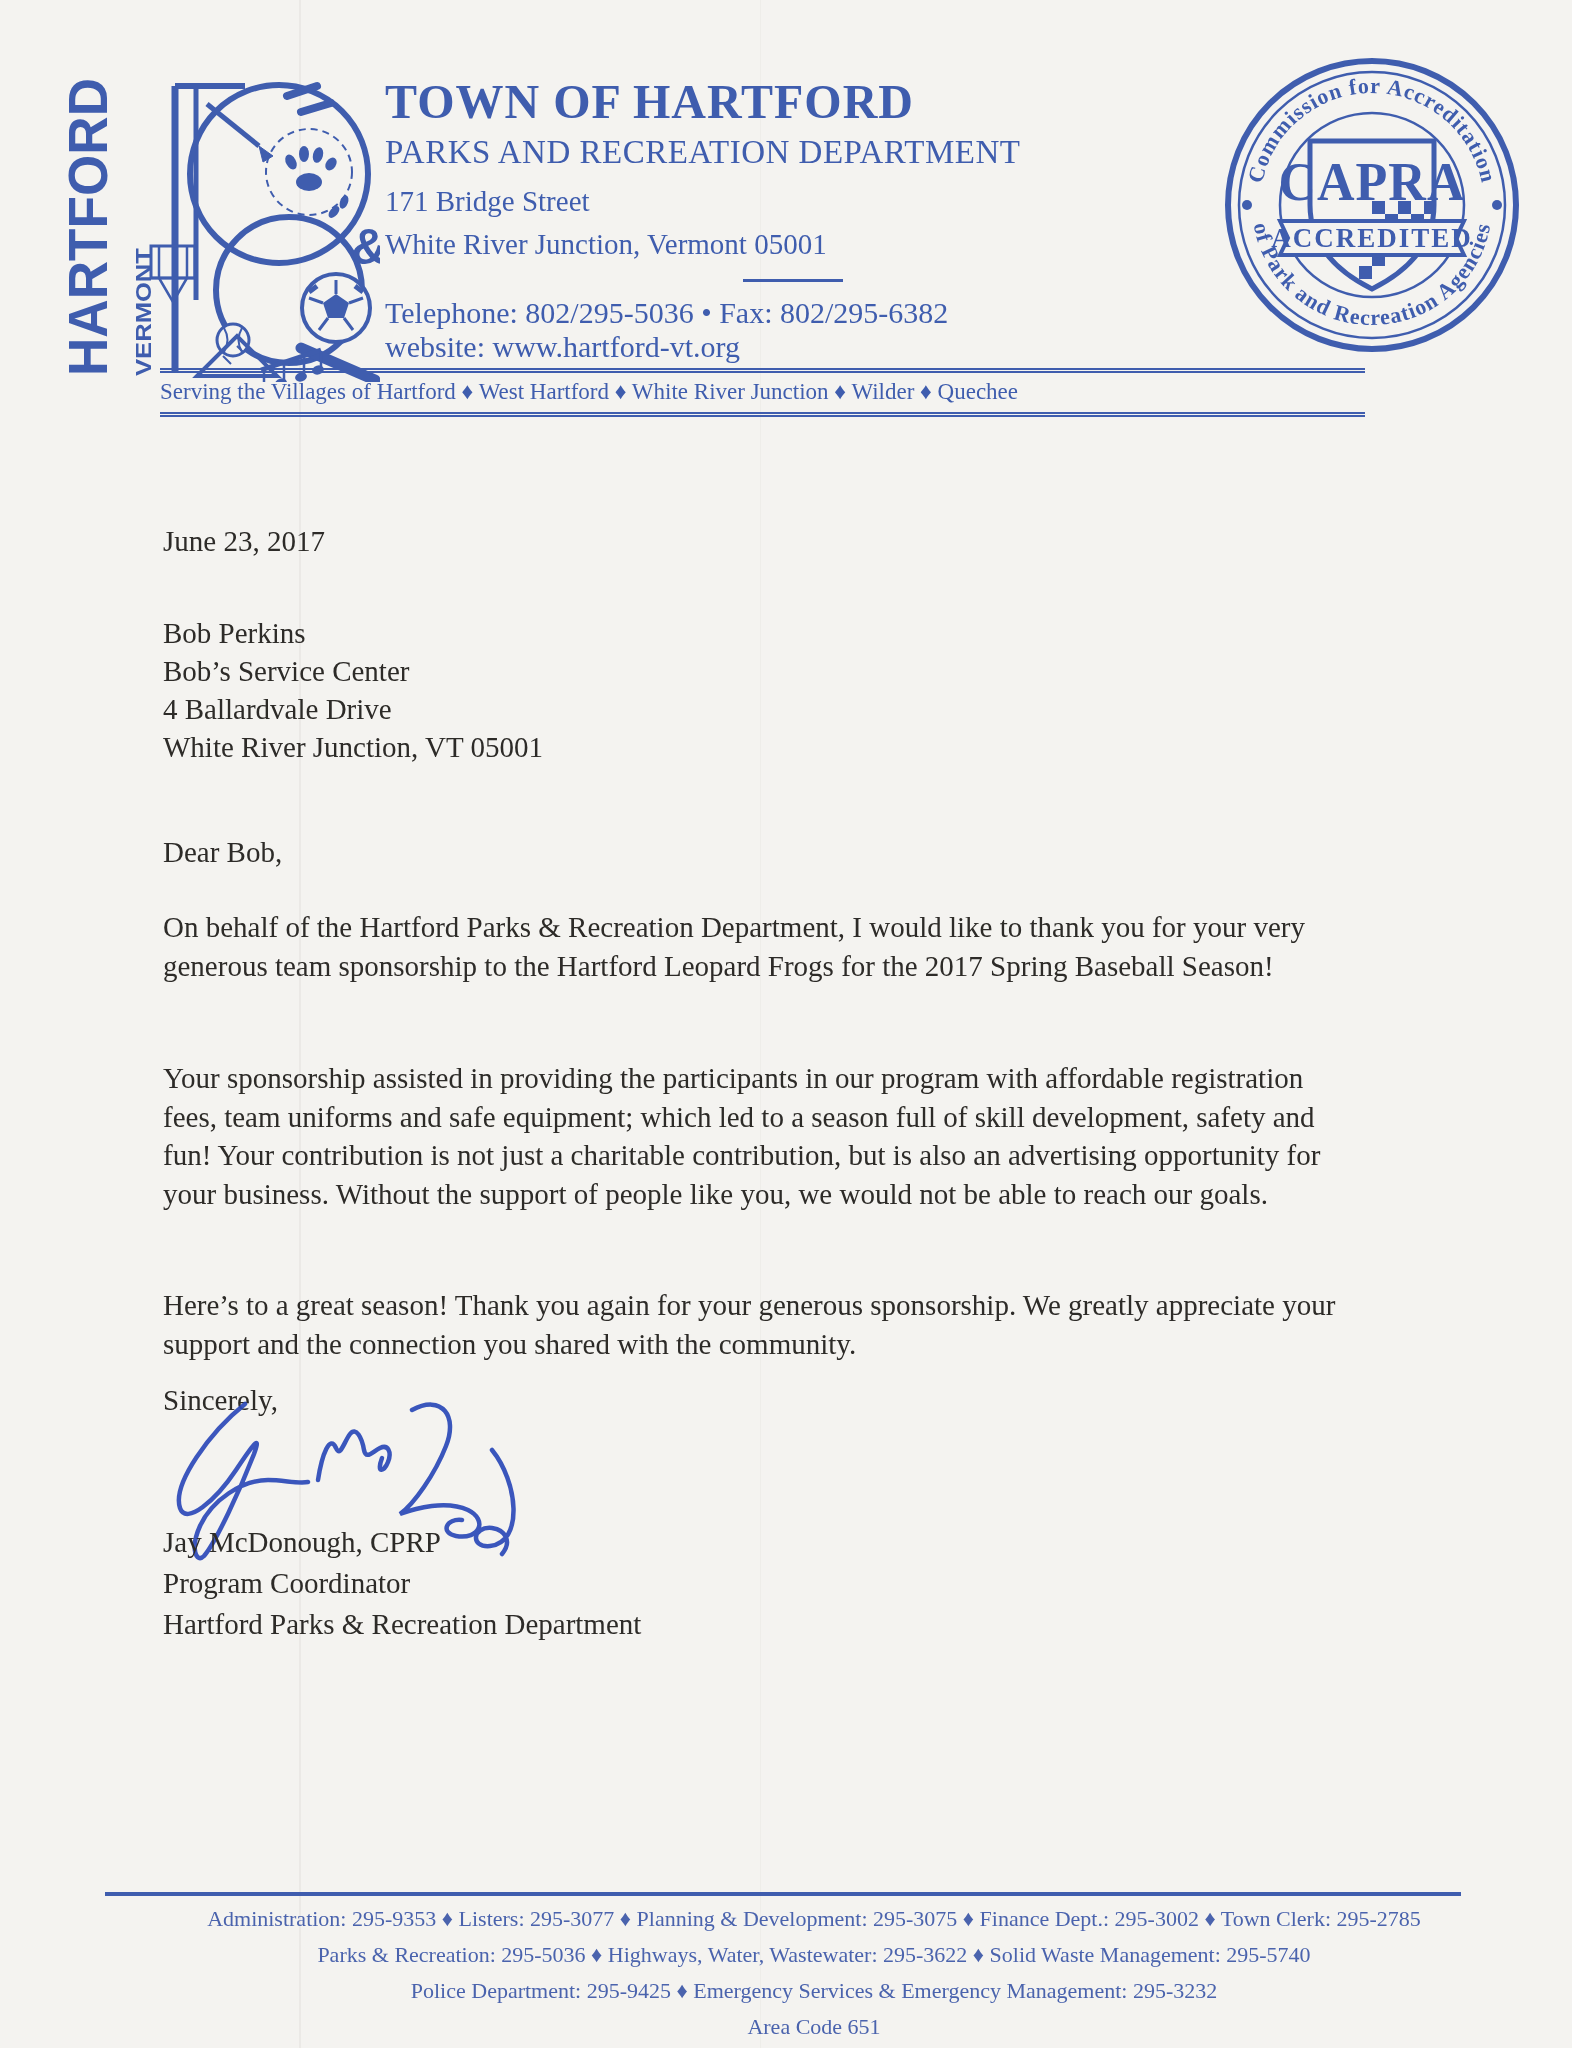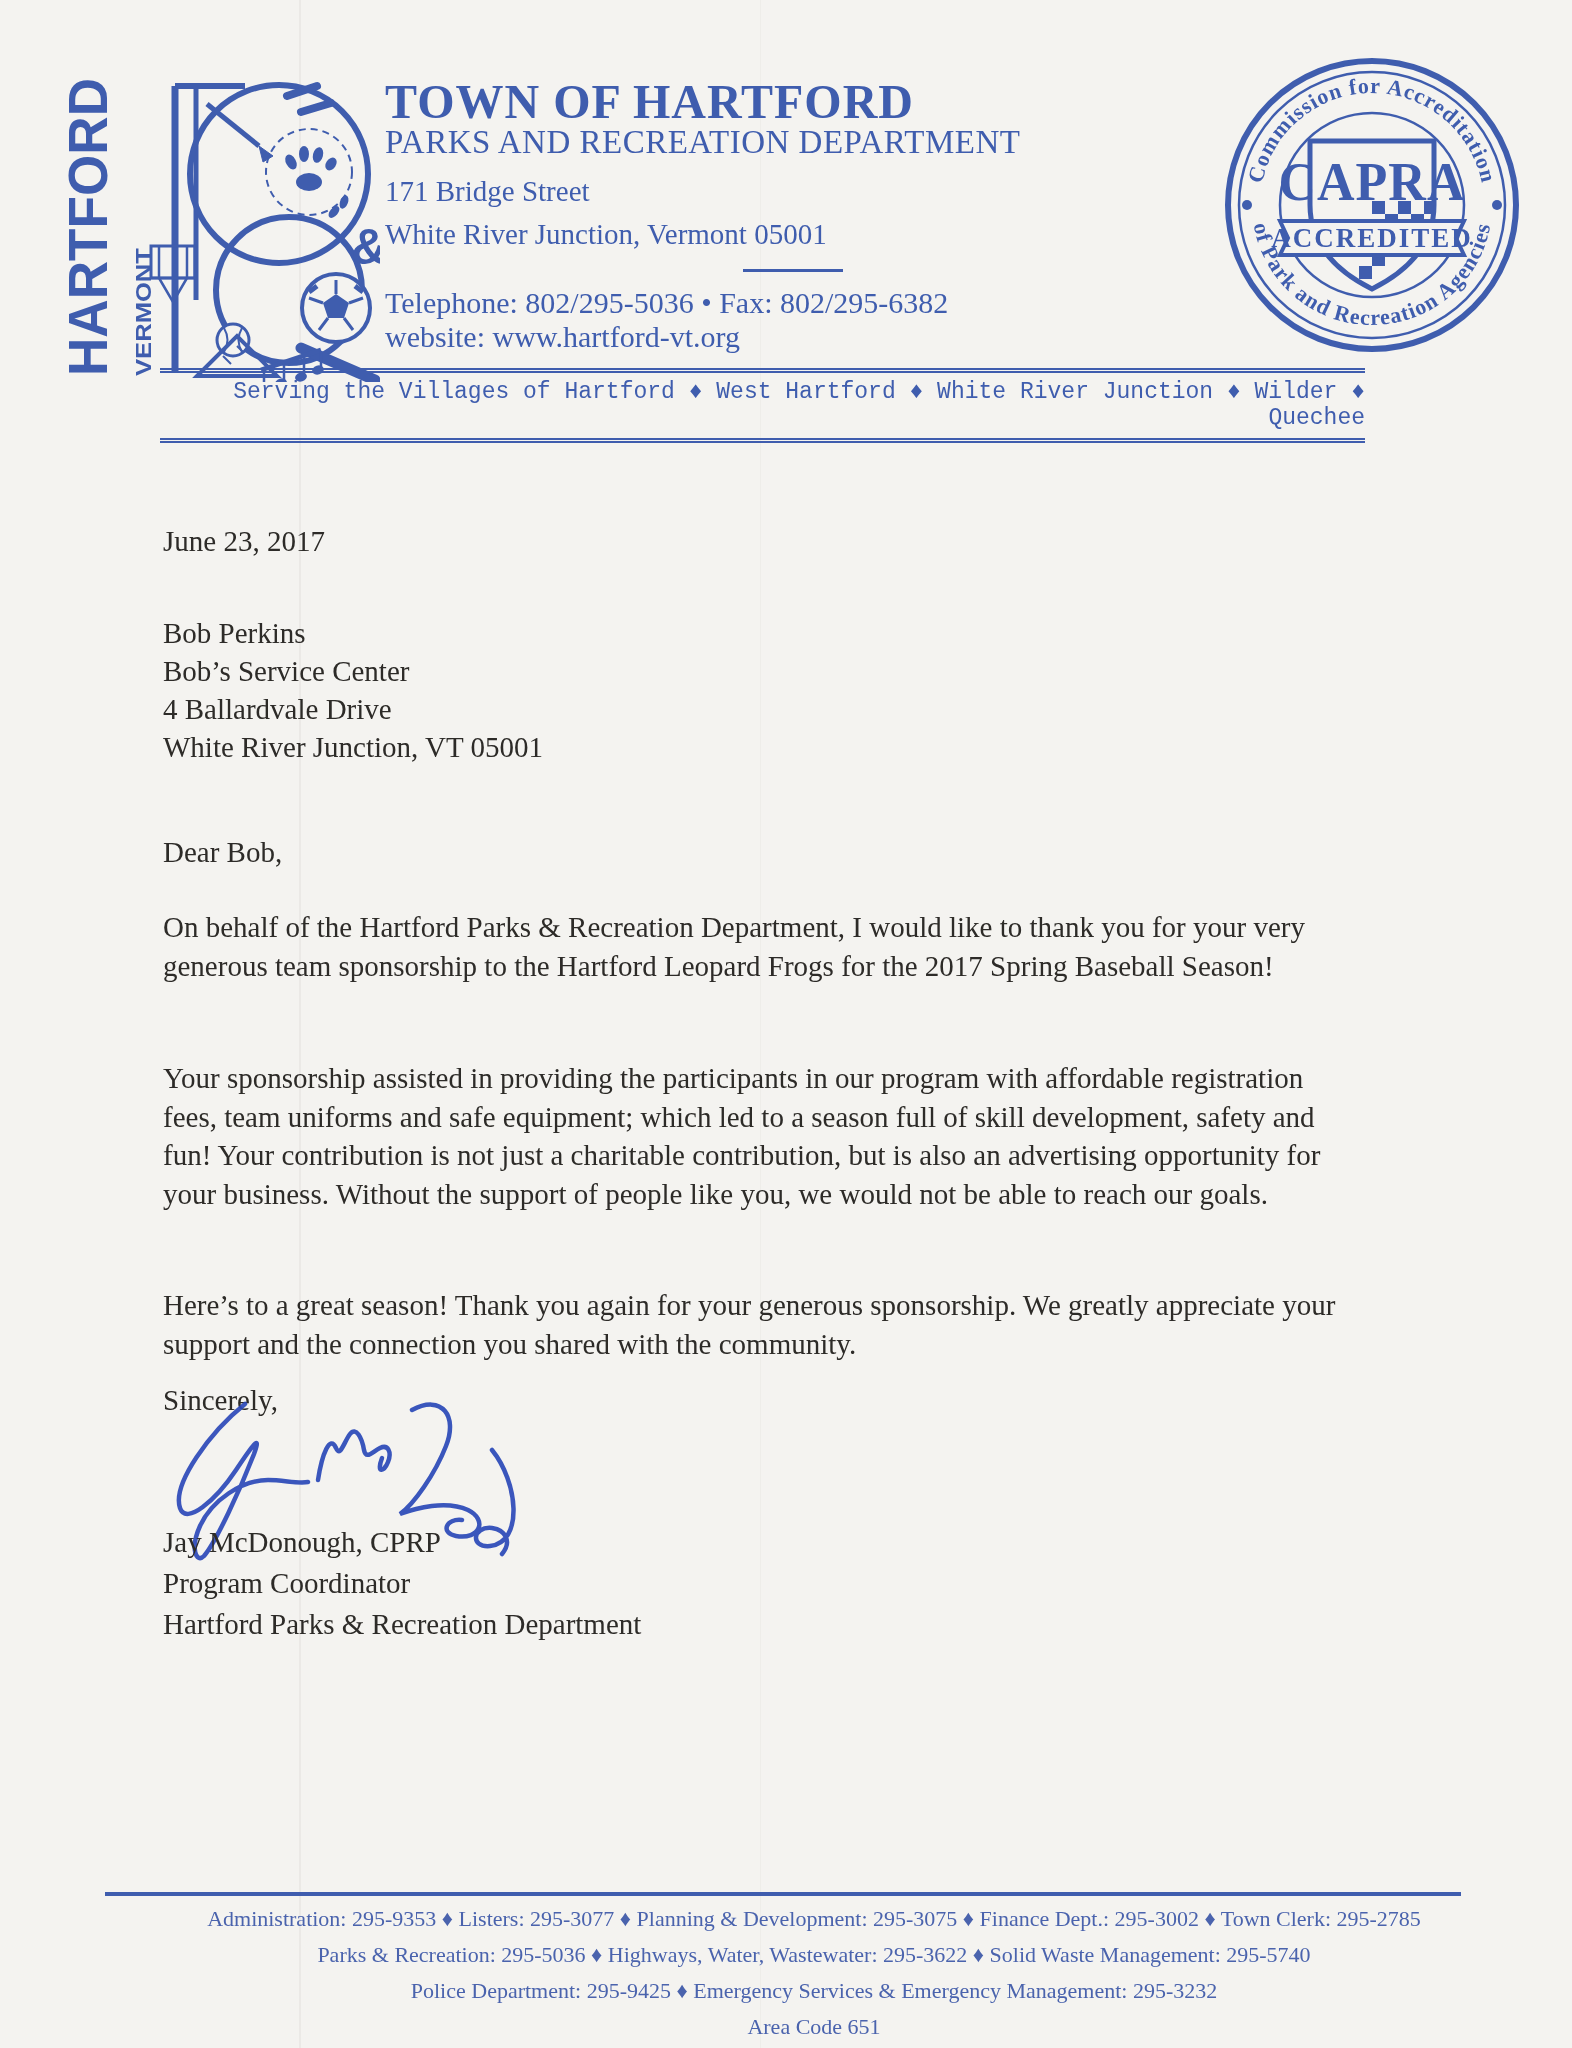--- a/index.html
+++ b/index.html
@@ -18,35 +18,34 @@
     overflow:hidden;
     margin:0 auto;
   }
   .crease{position:absolute;left:299px;top:0;width:2px;height:2048px;background:rgba(100,90,80,0.06);}
   .crease2{position:absolute;left:760px;top:0;width:1px;height:2048px;background:rgba(100,90,80,0.04);}
 
   
   .logo{position:absolute;left:55px;top:50px;width:325px;height:332px;}
   .lh-center{position:absolute;left:385px;top:78px;width:815px;text-align:left;color:var(--blue);}
   .org-name{font-size:48px;font-weight:bold;letter-spacing:1px;line-height:1;}
-  .dept-name{font-size:33px;letter-spacing:0.5px;line-height:1;}
+  .dept-name{font-size:33px;margin-top:10px;letter-spacing:0.5px;line-height:1;}
   .addr{font-size:29px;margin-top:18px;line-height:1;}
   .addr + .addr{margin-top:14px;}
   .mini-rule{width:100px;height:3px;background:var(--blue);margin:20px auto 16px;}
   .phone-line{font-size:30px;line-height:1;}
   .website-line{font-size:30px;margin-top:4px;line-height:1;}
   .seal{position:absolute;left:1222px;top:55px;width:300px;height:300px;}
 
   .serving{
     position:absolute;left:160px;top:368px;width:1205px;
-    text-align:right;font-size:23px;color:var(--blue);
+    text-align:left;font-size:23px;color:var(--blue);
     border-top:5px double var(--blue);
     border-bottom:5px double var(--blue);
     padding:6px 0 7px;
-    font-family:Liberation Mono, monospace;
   }
 
   
   .body-text{color:var(--ink);font-size:29px;}
   .date-line{position:absolute;left:163px;top:525px;}
   .recipient{position:absolute;left:163px;top:614px;line-height:38px;}
   .salutation{position:absolute;left:163px;top:836px;}
   .para{position:absolute;left:163px;width:1198px;line-height:38.5px;}
   .p1{top:908px;}
   .p2{top:1059px;}

